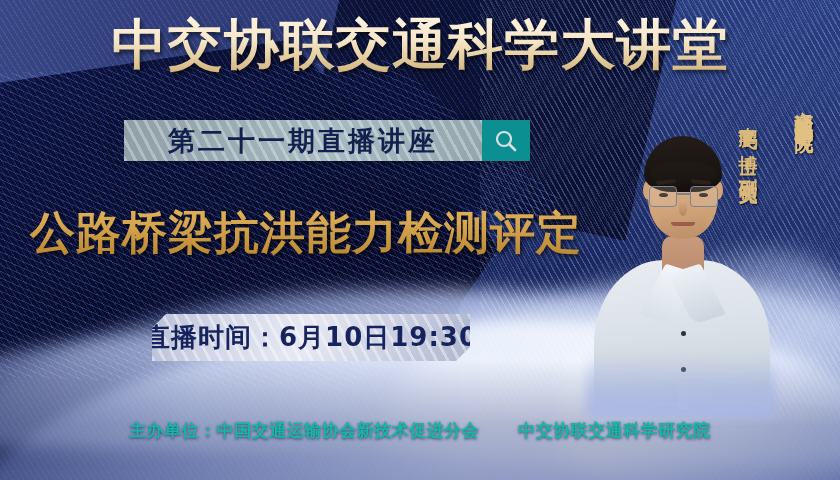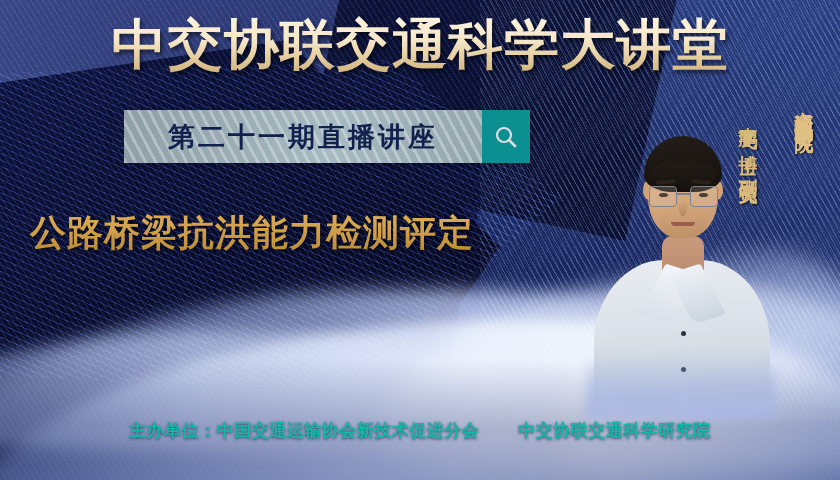--- a/index.html
+++ b/index.html
@@ -129,22 +129,22 @@
     -webkit-background-clip:text;
     background-clip:text;
     color:transparent;
     -webkit-text-stroke:0px;
     filter:drop-shadow(2px 3px 2px rgba(0,0,0,.55));
     transform:scaleX(1.02);
   }
 
   
   .subtitle-bar{
-    position:absolute; left:112px; top:110px;
-    width:418px; height:53px;
+    position:absolute; left:112px; top:120px;
+    width:418px; height:41px;
     display:flex; align-items:stretch;
     box-shadow:0 1px 6px rgba(0,0,0,.35);
     padding-left:12px;
   }
   .subtitle-body{
     position:relative;
     flex:1;
     background:linear-gradient(100deg,#8f9fa8 0%,#9aacb4 30%,#a7bac1 58%,#93a6ae 100%);
     display:flex; align-items:center; justify-content:center;
     overflow:hidden;
@@ -169,21 +169,21 @@
   .subtitle-search{
     width:48px;
     background:#0b8f90;
     display:flex; align-items:center; justify-content:center;
   }
   .subtitle-search svg{ display:block; }
 
   
   .main-title{
     position:absolute; left:30px; top:205px;
-    font-size:36px;
+    font-size:45px;
     line-height:56px;
     font-weight:bold;
     letter-spacing:1px;
     font-family:"DejaVu Sans","Liberation Sans",sans-serif;
     background:linear-gradient(180deg,#e3b35e 0%,#d3a24c 40%,#c08f37 78%,#b07f2d 100%);
     -webkit-background-clip:text;
     background-clip:text;
     color:transparent;
     filter:drop-shadow(2px 2px 2px rgba(0,0,0,.6));
   }
@@ -380,20 +380,23 @@
     <div class="subtitle-search">
       <svg width="26" height="26" viewBox="0 0 26 26">
         <circle cx="11" cy="11" r="7" fill="none" stroke="#d8dee2" stroke-width="2.2"></circle>
         <line x1="16" y1="16" x2="22" y2="22" stroke="#d8dee2" stroke-width="2.6" stroke-linecap="round"></line>
       </svg>
     </div>
   </div>
 
   <div class="main-title">公路桥梁抗洪能力检测评定</div>
 
+  <div class="time-banner">
+    <span class="time-text">直播时间：6月10日19:30</span>
+  </div>
 
   <div class="photo">
     <div class="ph-shirt"></div>
     <div class="ph-placket"></div>
     <div class="ph-btn ph-btn1"></div>
     <div class="ph-btn ph-btn2"></div>
     <div class="ph-neck"></div>
     <div class="ph-collar-l"></div>
     <div class="ph-collar-r"></div>
     <div class="ph-ear-l"></div>

